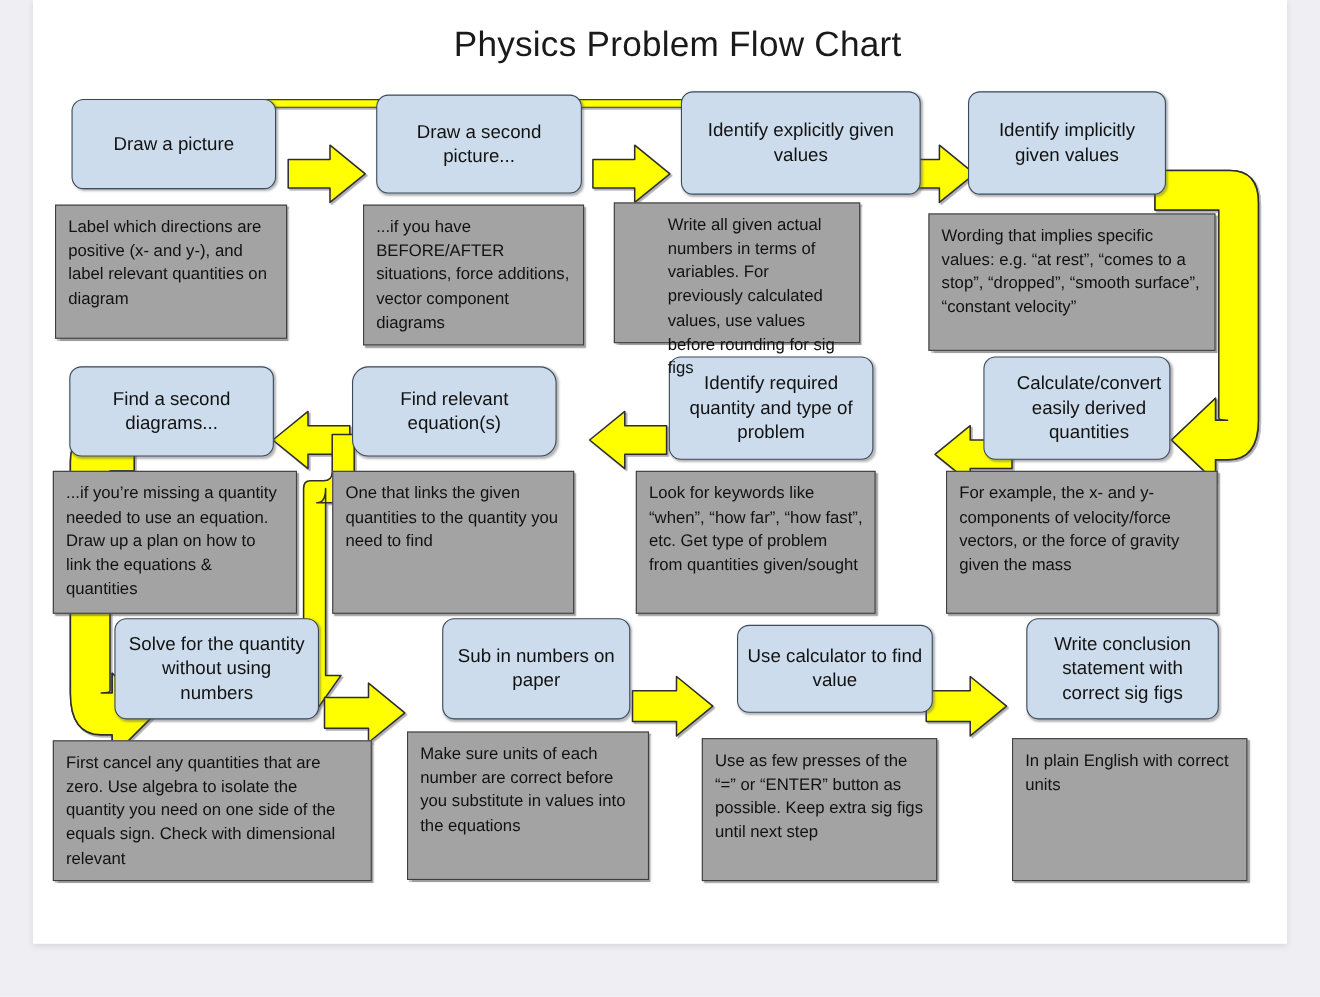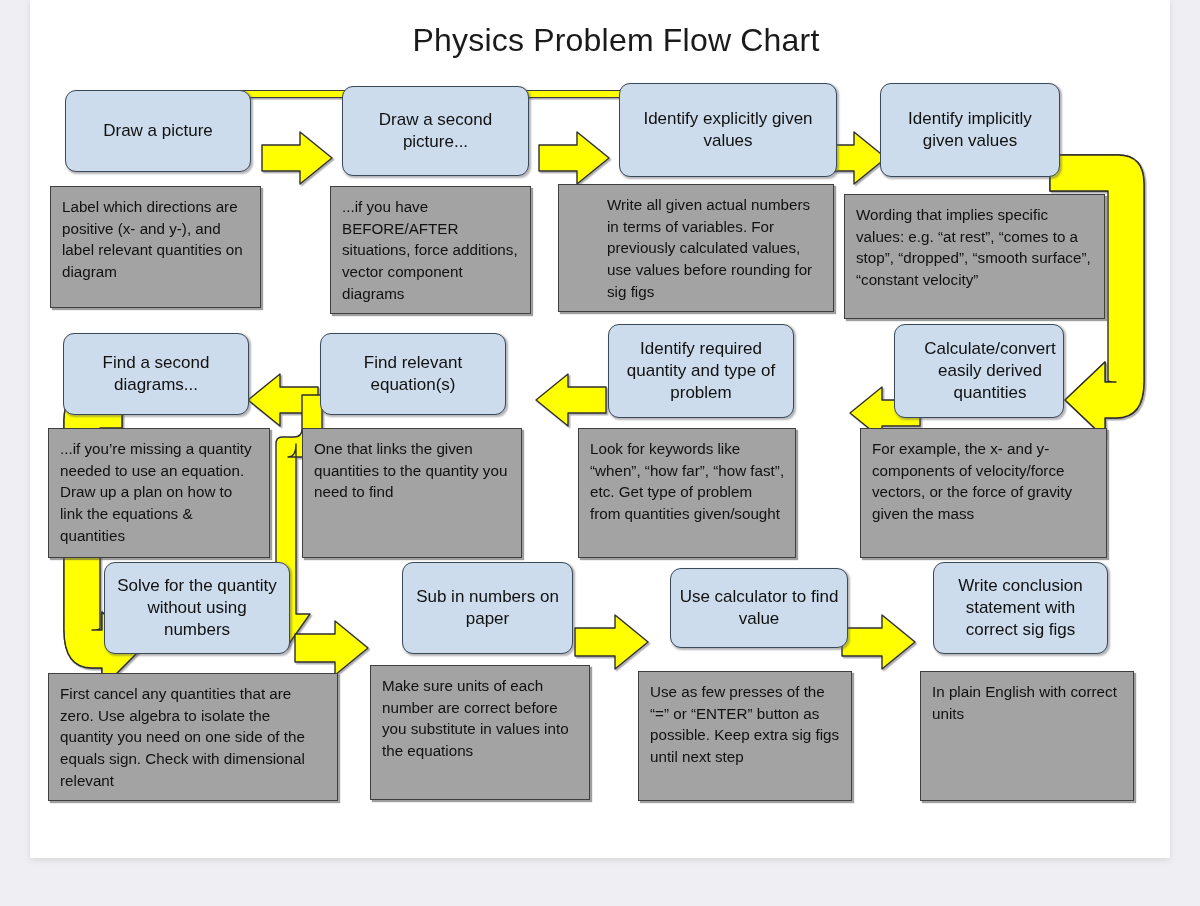--- a/index.html
+++ b/index.html
@@ -208,27 +208,27 @@
     </div>
     <div class="pbox" style="left:589px; top:83px;  width:218px; height:94px;">
       <span>Identify explicitly given values</span>
     </div>
     <div class="pbox" style="left:850px; top:83px;  width:180px; height:94px;">
       <span>Identify implicitly given values</span>
     </div>
 
     <div class="nbox" style="left:20px;  top:186px; width:211px; height:122px;">Label which directions are positive (x- and y-), and label relevant quantities on diagram</div>
     <div class="nbox" style="left:300px; top:186px; width:201px; height:128px;">...if you have BEFORE/AFTER situations, force additions, vector component diagrams</div>
-    <div class="nbox" style="left:528px; top:184px; width:276px; height:128px;padding-left:48px;">Write all given actual numbers in terms of variables. For previously calculated values, use values before rounding for sig figs</div>
+    <div class="nbox" style="left:528px; top:184px; width:224px; height:128px;padding-left:48px;">Write all given actual numbers in terms of variables. For previously calculated values, use values before rounding for sig figs</div>
     <div class="nbox" style="left:814px; top:194px; width:261px; height:125px;">Wording that implies specific values: e.g. “at rest”, “comes to a stop”, “dropped”, “smooth surface”, “constant velocity”</div>
 
     <div class="pbox" style="left:33px;  top:333px; width:186px; height:82px;">
       <span>Find a second diagrams...</span>
     </div>
-    <div class="pbox" style="left:290px; top:333px; width:186px; height:82px;">
+    <div class="pbox" style="left:290px; top:333px; width:186px; height:82px;border-radius:15px;">
       <span>Find relevant equation(s)</span>
     </div>
     <div class="pbox" style="left:578px; top:324px; width:186px; height:94px;">
       <span>Identify required quantity and type of problem</span>
     </div>
     <div class="pbox" style="left:864px; top:324px; width:170px; height:94px;padding-left:29px;">
       <span>Calculate/convert easily derived quantities</span>
     </div>
 
     <div class="nbox" style="left:18px;  top:428px; width:222px; height:130px;">...if you’re missing a quantity needed to use an equation. Draw up a plan on how to link the equations &amp; quantities</div>

